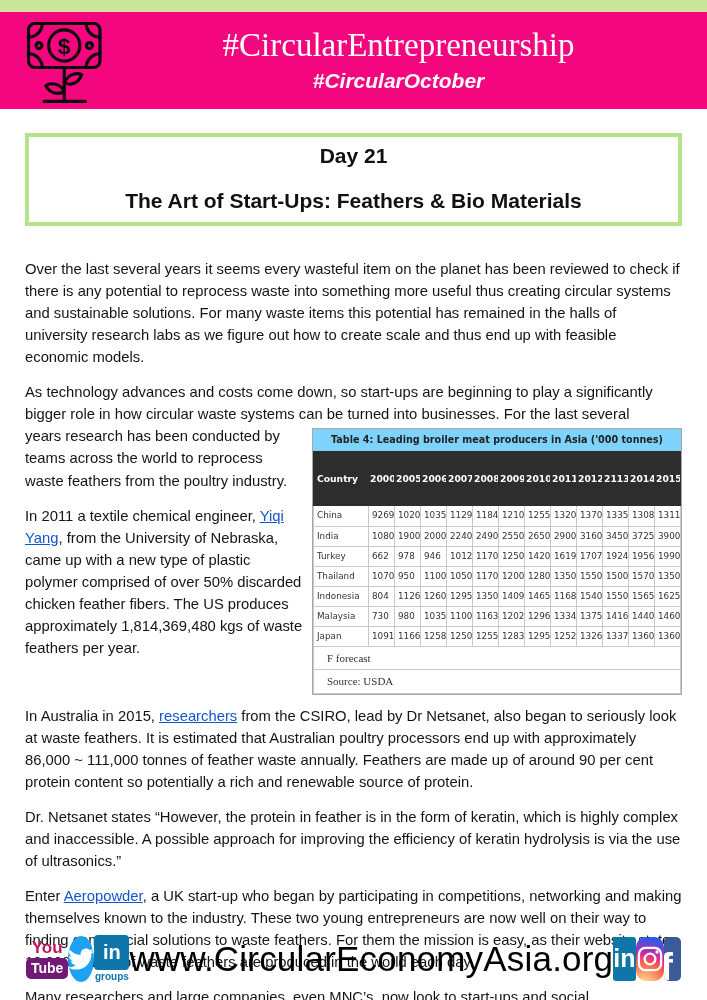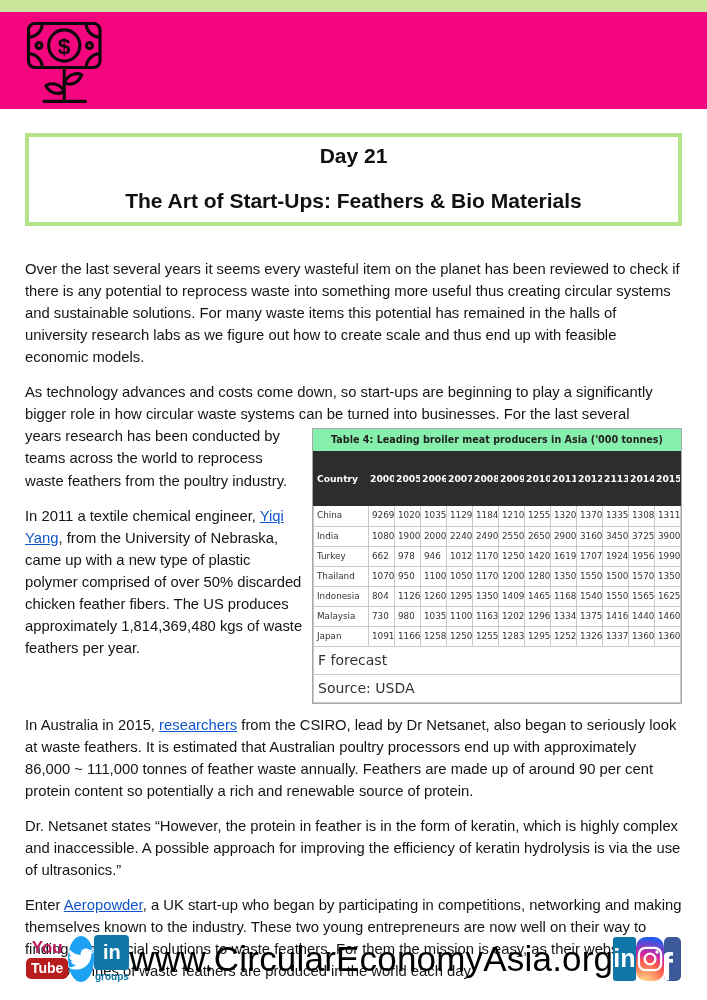--- a/index.html
+++ b/index.html
@@ -16,36 +16,36 @@
   .daybox{margin:24px 25px 32px;border:4px solid #B5E38A;text-align:center;
           padding:8px 8px 10px;font-weight:700;font-size:21px;line-height:1.05;color:#111;}
   .daybox .l1{margin-bottom:23px;}
   
   .content{margin:0 25px;font-size:14.8px;line-height:1.49;}
   .content p{margin:0 0 13px;}
   .content p.nogap{margin-bottom:0;}
   .content a{color:#1155CC;text-decoration:underline;cursor:pointer;}
   .clearit{clear:both;}
   
-  .t4wrap{float:right;width:368px;margin:3px 0 10px 8px;border:1px solid #a8a8a8;background:#86efac;
+  .t4wrap{float:right;width:368px;margin:3px 0 10px 8px;border:1px solid #a8a8a8;background:#7dd3fc;
           font-family:"DejaVu Sans",sans-serif;}
   .t4title{font-size:9.6px;font-weight:700;text-align:center;padding:4px 2px 3px;color:#222;}
   table.t4{width:100%;border-collapse:collapse;table-layout:fixed;}
   .t4 th{background:#2D2D2D;color:#fff;font-size:9.2px;padding:20px 1px;border:1px solid #2D2D2D;
          font-weight:700;text-align:left;overflow:hidden;}
   .t4 th.c0{width:50px;padding-left:3px;}
   .t4 td{font-size:8.8px;color:#333;border:1px solid #c9c9c9;padding:3px 1px 3px 3px;text-align:left;
          overflow:hidden;white-space:nowrap;background:#fff;}
-  .t4 td.note{font-size:14px;padding:3px 4px;}
+  .t4 td.note{font-size:11px;padding:3px 13px;font-family:Liberation Serif, serif;}
   
   .footer{position:absolute;left:0;right:0;bottom:18px;display:flex;align-items:center;
           justify-content:space-between;padding:0 26px;}
   .yt{text-align:center;line-height:1;cursor:pointer;}
   .yt .you{font-weight:700;font-size:17px;color:#be185d;}
-  .yt .tube{margin-top:2px;background:#b91c1c;color:#fff;font-weight:700;font-size:14px;
+  .yt .tube{margin-top:2px;background:#701a75;color:#fff;font-weight:700;font-size:14px;
             border-radius:5px;padding:3px 5px 4px;}
   .tw{width:46px;height:46px;border-radius:50%;background:#1DA1F2;display:flex;
       align-items:center;justify-content:center;cursor:pointer;}
   .lig{text-align:center;cursor:pointer;}
   .lig .sq{width:35px;height:35px;background:#0E76A8;border-radius:4px;color:#fff;font-weight:700;
            font-size:20px;display:flex;align-items:center;justify-content:center;margin:0 auto;}
   .lig .grp{color:#0E76A8;font-weight:700;font-size:10px;margin-top:1px;}
   .url{font-size:35px;color:#000;font-weight:400;letter-spacing:0.2px;white-space:nowrap;}
   .li{width:44px;height:44px;background:#0E76A8;border-radius:3px;color:#fff;font-weight:700;
       font-size:25px;display:flex;align-items:center;justify-content:center;cursor:pointer;}
@@ -72,20 +72,24 @@
       <path d="M 86 39 A 15 15 0 0 0 71 54"></path>
       <circle cx="47" cy="30" r="17"></circle>
       <circle cx="19.5" cy="30" r="3.2"></circle>
       <circle cx="74.5" cy="30" r="3.2"></circle>
       <text x="47" y="39" text-anchor="middle" font-size="25" font-weight="bold" fill="#0a0a0a" stroke="none" font-family="Liberation Sans, sans-serif">$</text>
       <line x1="47" y1="54" x2="47" y2="91"></line>
       <path d="M47 79 C41 71 32 70 27 74 C31 82 42 85 47 79 Z"></path>
       <path d="M47 70 C52 61 61 59 66 62 C63 71 53 75 47 70 Z"></path>
       <line x1="25" y1="91" x2="70" y2="91"></line>
     </svg>
+    <div class="htxt">
+      <div class="htitle">#CircularEntrepreneurship</div>
+      <div class="hsub">#CircularOctober</div>
+    </div>
   </div>
 
   <div class="daybox">
     <div class="l1">Day 21</div>
     <div class="l2">The Art of Start-Ups: Feathers &amp; Bio Materials</div>
   </div>
 
   <div class="content">
     <p>Over the last several years it seems every wasteful item on the planet has been reviewed to check if there is any potential to reprocess waste into something more useful thus creating circular systems and sustainable solutions. For many waste items this potential has remained in the halls of university research labs as we figure out how to create scale and thus end up with feasible economic models.</p>
     <p class="nogap">As technology advances and costs come down, so start-ups are beginning to play a significantly bigger role in how circular waste systems can be turned into businesses. For the last several</p>

